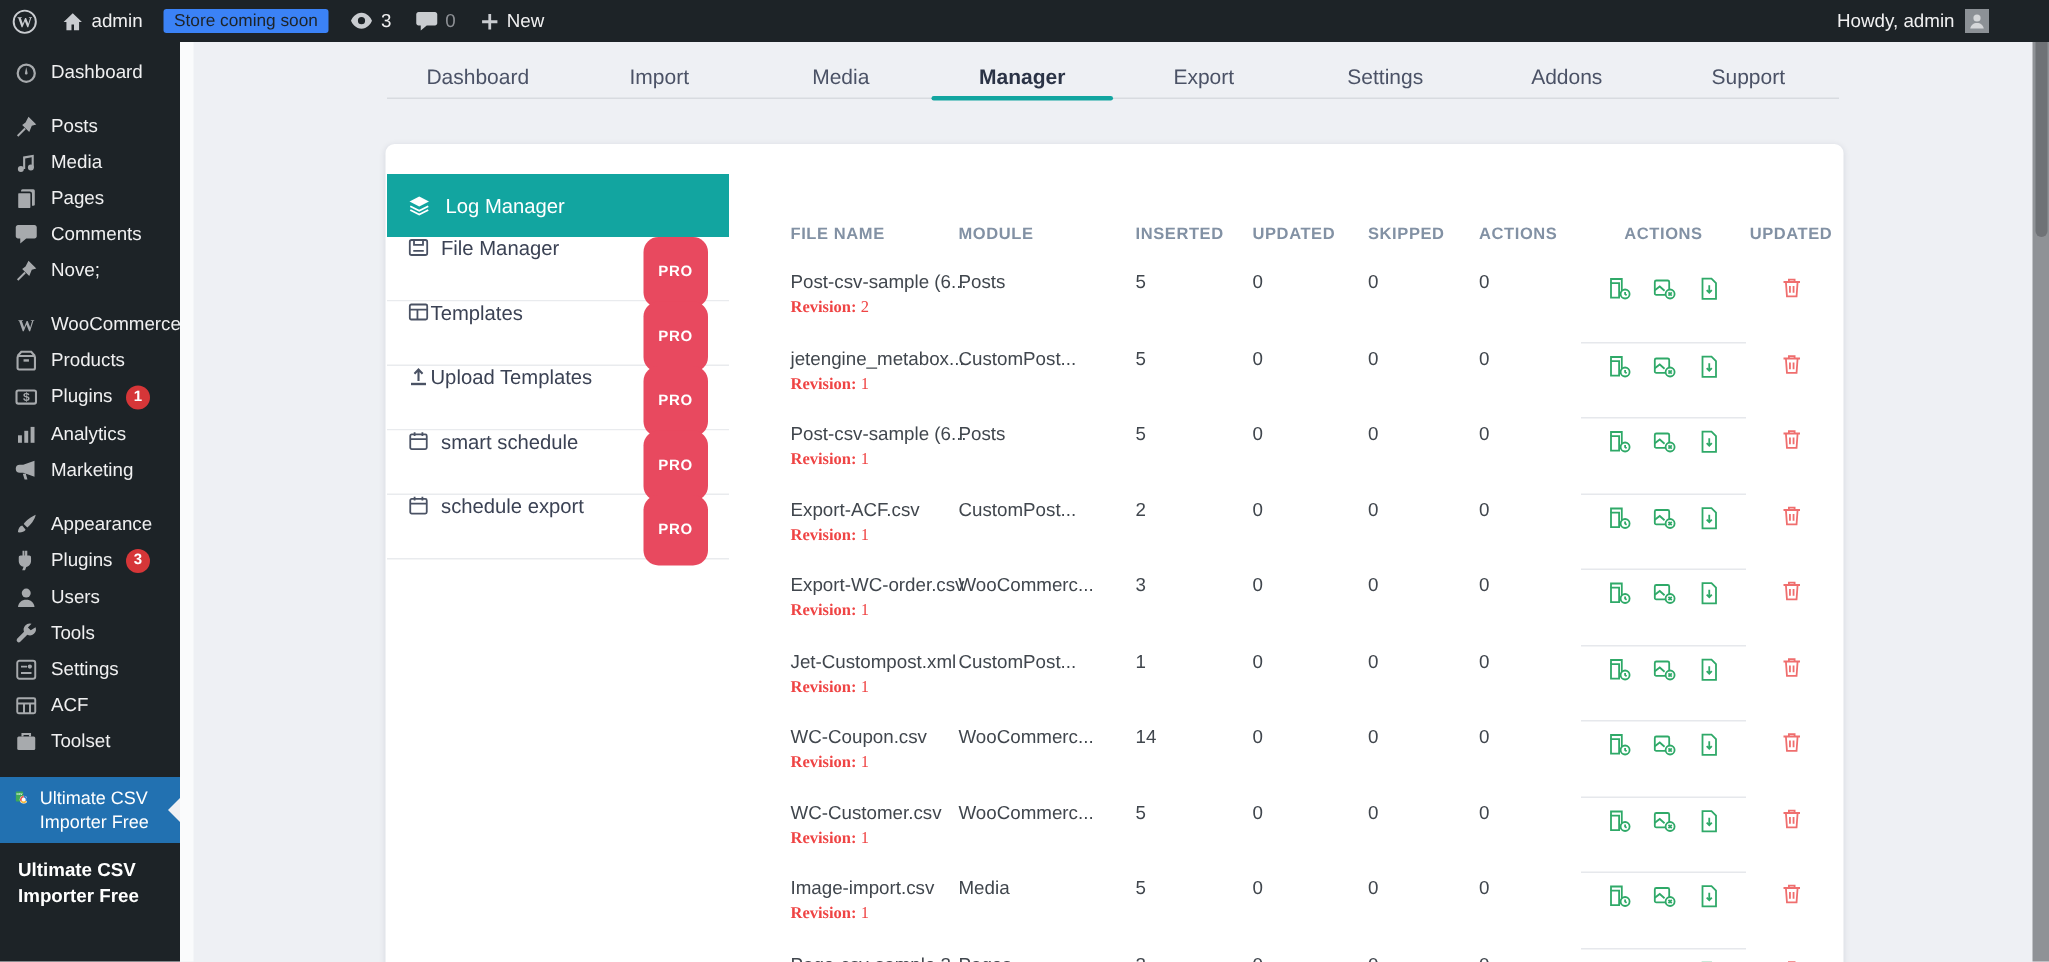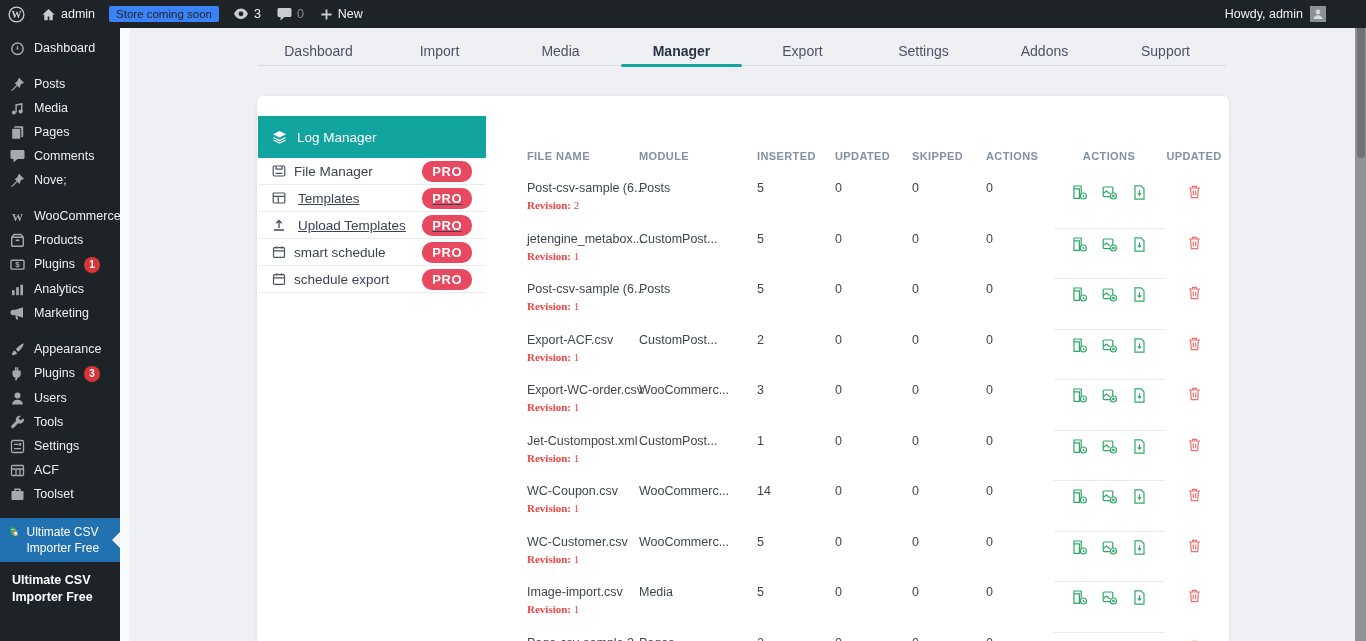--- a/index.html
+++ b/index.html
@@ -44,26 +44,26 @@
   .tab.active::after{content:"";position:absolute;left:0;right:0;bottom:-2px;height:3px;
     background:var(--teal,#12a5a0);border-radius:2px;}
 
   .card{position:absolute;left:137px;top:68px;width:972px;height:760px;background:#fff;
     border-radius:6px;box-shadow:0 1px 4px rgba(20,30,60,.10);}
 
   
   .side-menu{position:absolute;left:1px;top:20px;width:228px;}
   .menu-active{height:42px;background:var(--teal,#12a5a0);color:#fff;font-weight:normal;font-size:13.5px;
     display:flex;align-items:center;gap:10px;padding:0 14px;cursor:pointer;}
-  .menu-item{height:27px;display:flex;align-items:center;gap:8px;padding:0 14px;font-size:13.5px;
+  .menu-item{height:43px;display:flex;align-items:flex-start;gap:8px;padding:0 14px;font-size:13.5px;
     color:#3b4254;border-bottom:1px solid #e9ebee;cursor:pointer;background:#fff;}
-  .menu-item.tight{gap:12px;text-decoration:underline;}
+  .menu-item.tight{gap:1px;}
   .menu-item svg{color:#4a5264;flex:0 0 auto;}
-  .pro{margin-left:auto;background:var(--pro,#e8495f);color:#fff;font-size:13px;font-weight:bold;
-    padding:3px 10px;border-radius:10px;letter-spacing:.5px;}
+  .pro{margin-left:auto;background:var(--pro,#e8495f);color:#fff;font-size:10px;font-weight:bold;
+    padding:18px 10px;border-radius:10px;letter-spacing:.5px;}
 
   
   .logtable{position:absolute;left:270px;top:45px;width:697px;}
   .tgrid{display:grid;grid-template-columns:112px 118px 78px 77px 74px 68px 110px 60px;}
   .thead{height:30px;margin-bottom:6px;align-items:center;}
   .th{font-size:11px;font-weight:bold;color:#8291a4;letter-spacing:.4px;}
   .th.center{text-align:center;}
   .trow{height:50.5px;}
   .c{padding-top:4px;font-size:12.5px;color:#40464d;}
   .fname{white-space:nowrap;}

